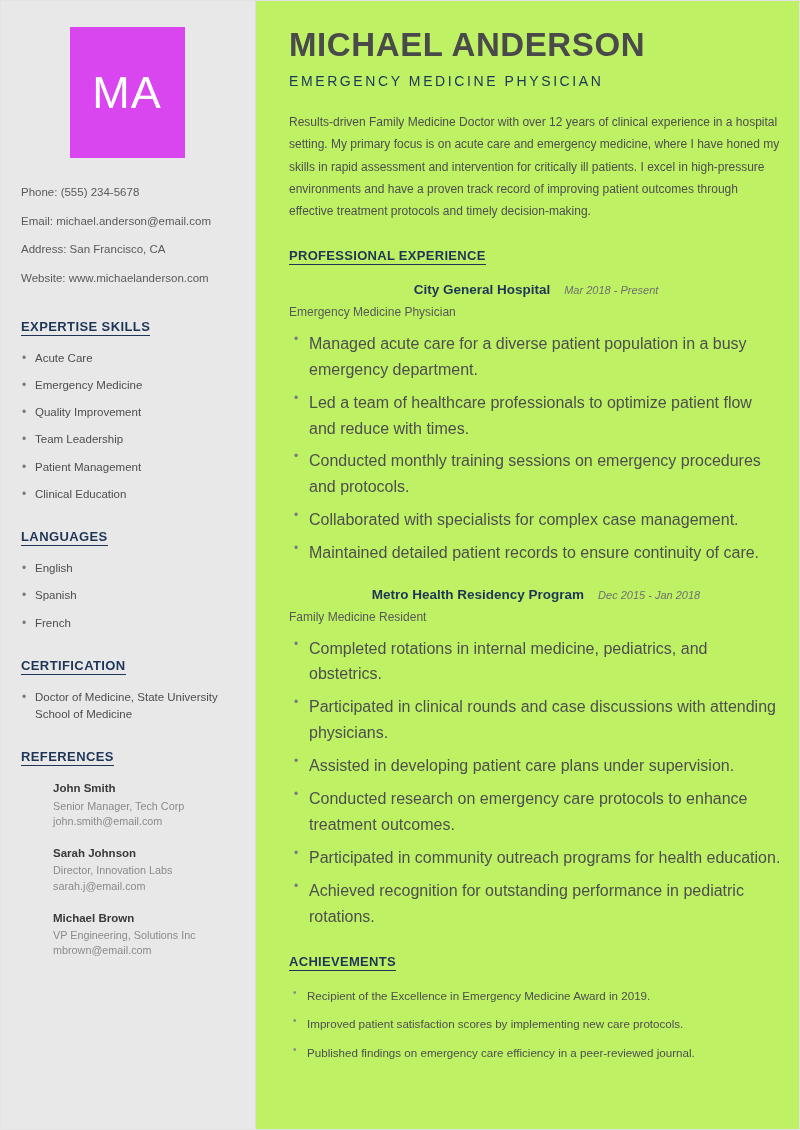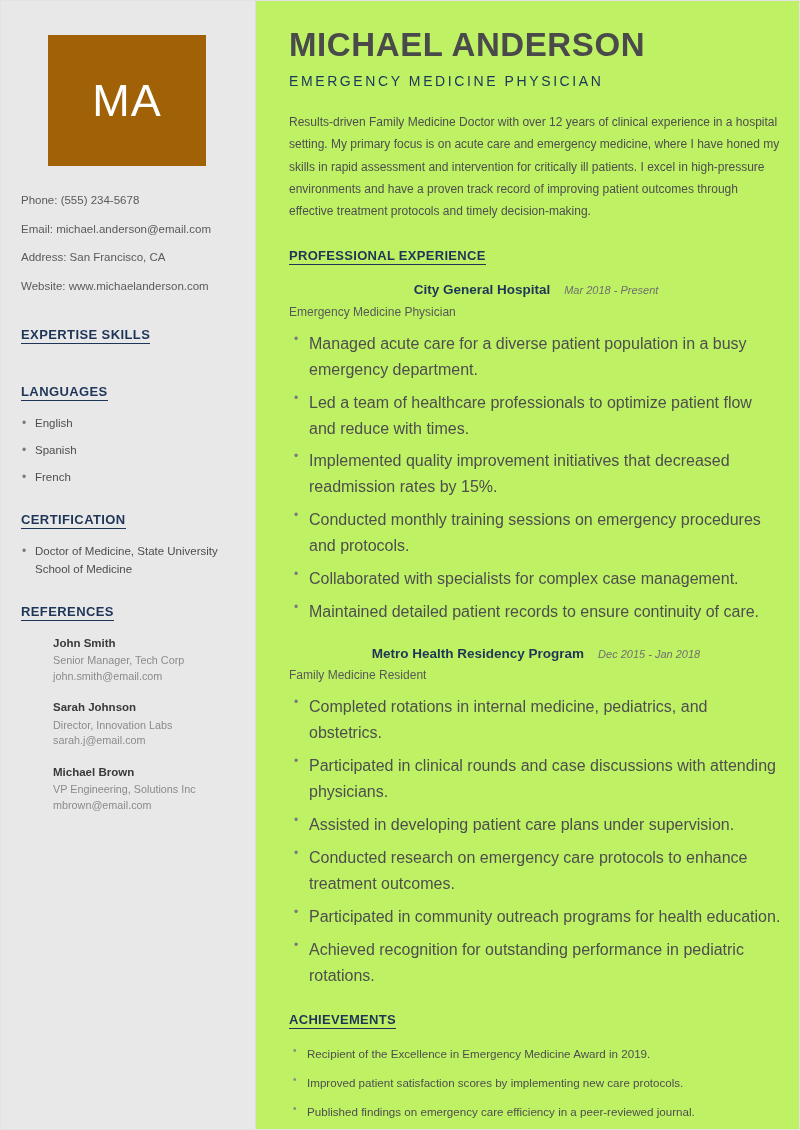--- a/index.html
+++ b/index.html
@@ -36,32 +36,31 @@
   }
 
   .avatar-wrap {
     display: flex;
     justify-content: center;
     margin-top: 4px;
     margin-bottom: 26px;
   }
 
   .avatar {
-    width: 158px;
+    width: 115px;
     height: 131px;
-    background: #a16207;
+    background: #d946ef;
     color: #ffffff;
     display: flex;
     align-items: center;
     justify-content: center;
     font-size: 45px;
     font-weight: 400;
     letter-spacing: 1px;
     line-height: 1;
-    margin-top: 8px;
   }
 
   .contact-list {
     list-style: none;
     margin-bottom: 30px;
   }
 
   .contact-list li {
     font-size: 11.5px;
     color: #5a5a5a;
@@ -246,20 +245,28 @@
 
     <ul class="contact-list">
       <li>Phone: (555) 234-5678</li>
       <li>Email: michael.anderson@email.com</li>
       <li>Address: San Francisco, CA</li>
       <li>Website: www.michaelanderson.com</li>
     </ul>
 
     <section class="side-section">
       <h2 class="side-heading">EXPERTISE SKILLS</h2>
+      <ul class="side-bullets">
+        <li>Acute Care</li>
+        <li>Emergency Medicine</li>
+        <li>Quality Improvement</li>
+        <li>Team Leadership</li>
+        <li>Patient Management</li>
+        <li>Clinical Education</li>
+      </ul>
     </section>
 
     <section class="side-section">
       <h2 class="side-heading">LANGUAGES</h2>
       <ul class="side-bullets">
         <li>English</li>
         <li>Spanish</li>
         <li>French</li>
       </ul>
     </section>
@@ -309,21 +316,20 @@
       
       <div class="exp-block">
         <div class="exp-head">
           <div class="exp-org">City General Hospital</div>
           <div class="exp-dates">Mar 2018 - Present</div>
         </div>
         <div class="exp-role">Emergency Medicine Physician</div>
         <ul class="exp-bullets">
           <li>Managed acute care for a diverse patient population in a busy emergency department.</li>
           <li>Led a team of healthcare professionals to optimize patient flow and reduce with times.</li>
-          <li>Implemented quality improvement initiatives that decreased readmission rates by 15%.</li>
           <li>Conducted monthly training sessions on emergency procedures and protocols.</li>
           <li>Collaborated with specialists for complex case management.</li>
           <li>Maintained detailed patient records to ensure continuity of care.</li>
         </ul>
       </div>
 
       
       <div class="exp-block">
         <div class="exp-head">
           <div class="exp-org">Metro Health Residency Program</div>

